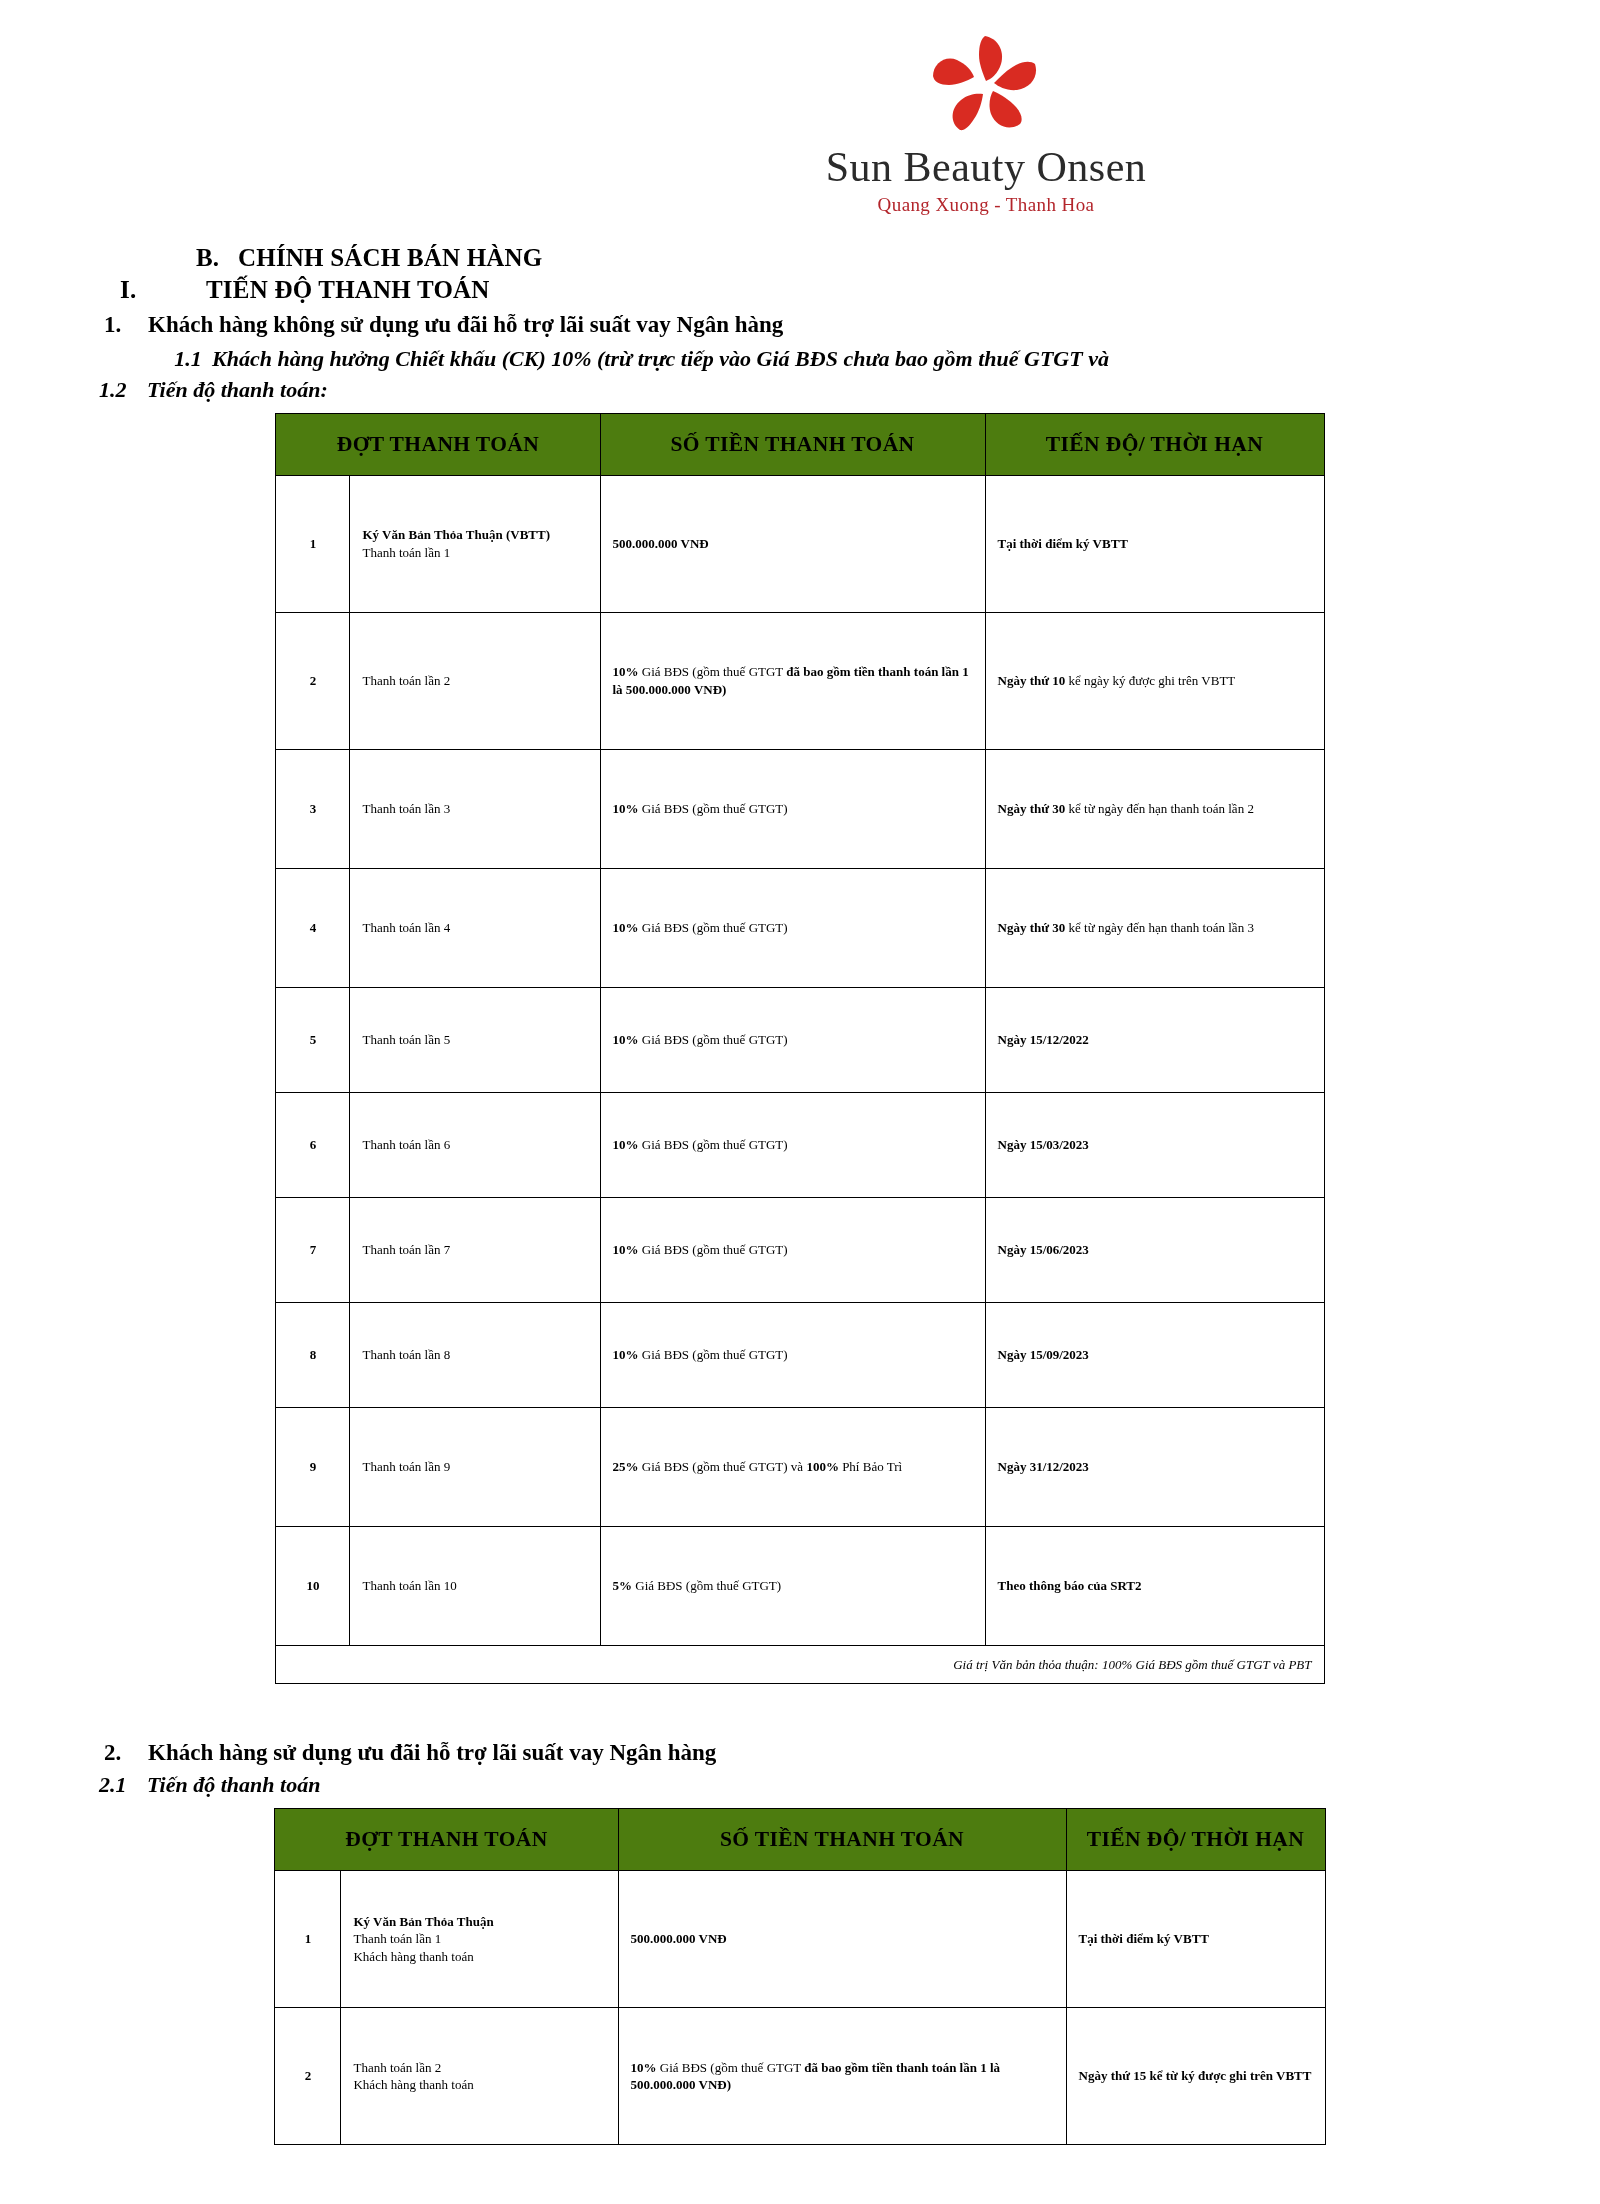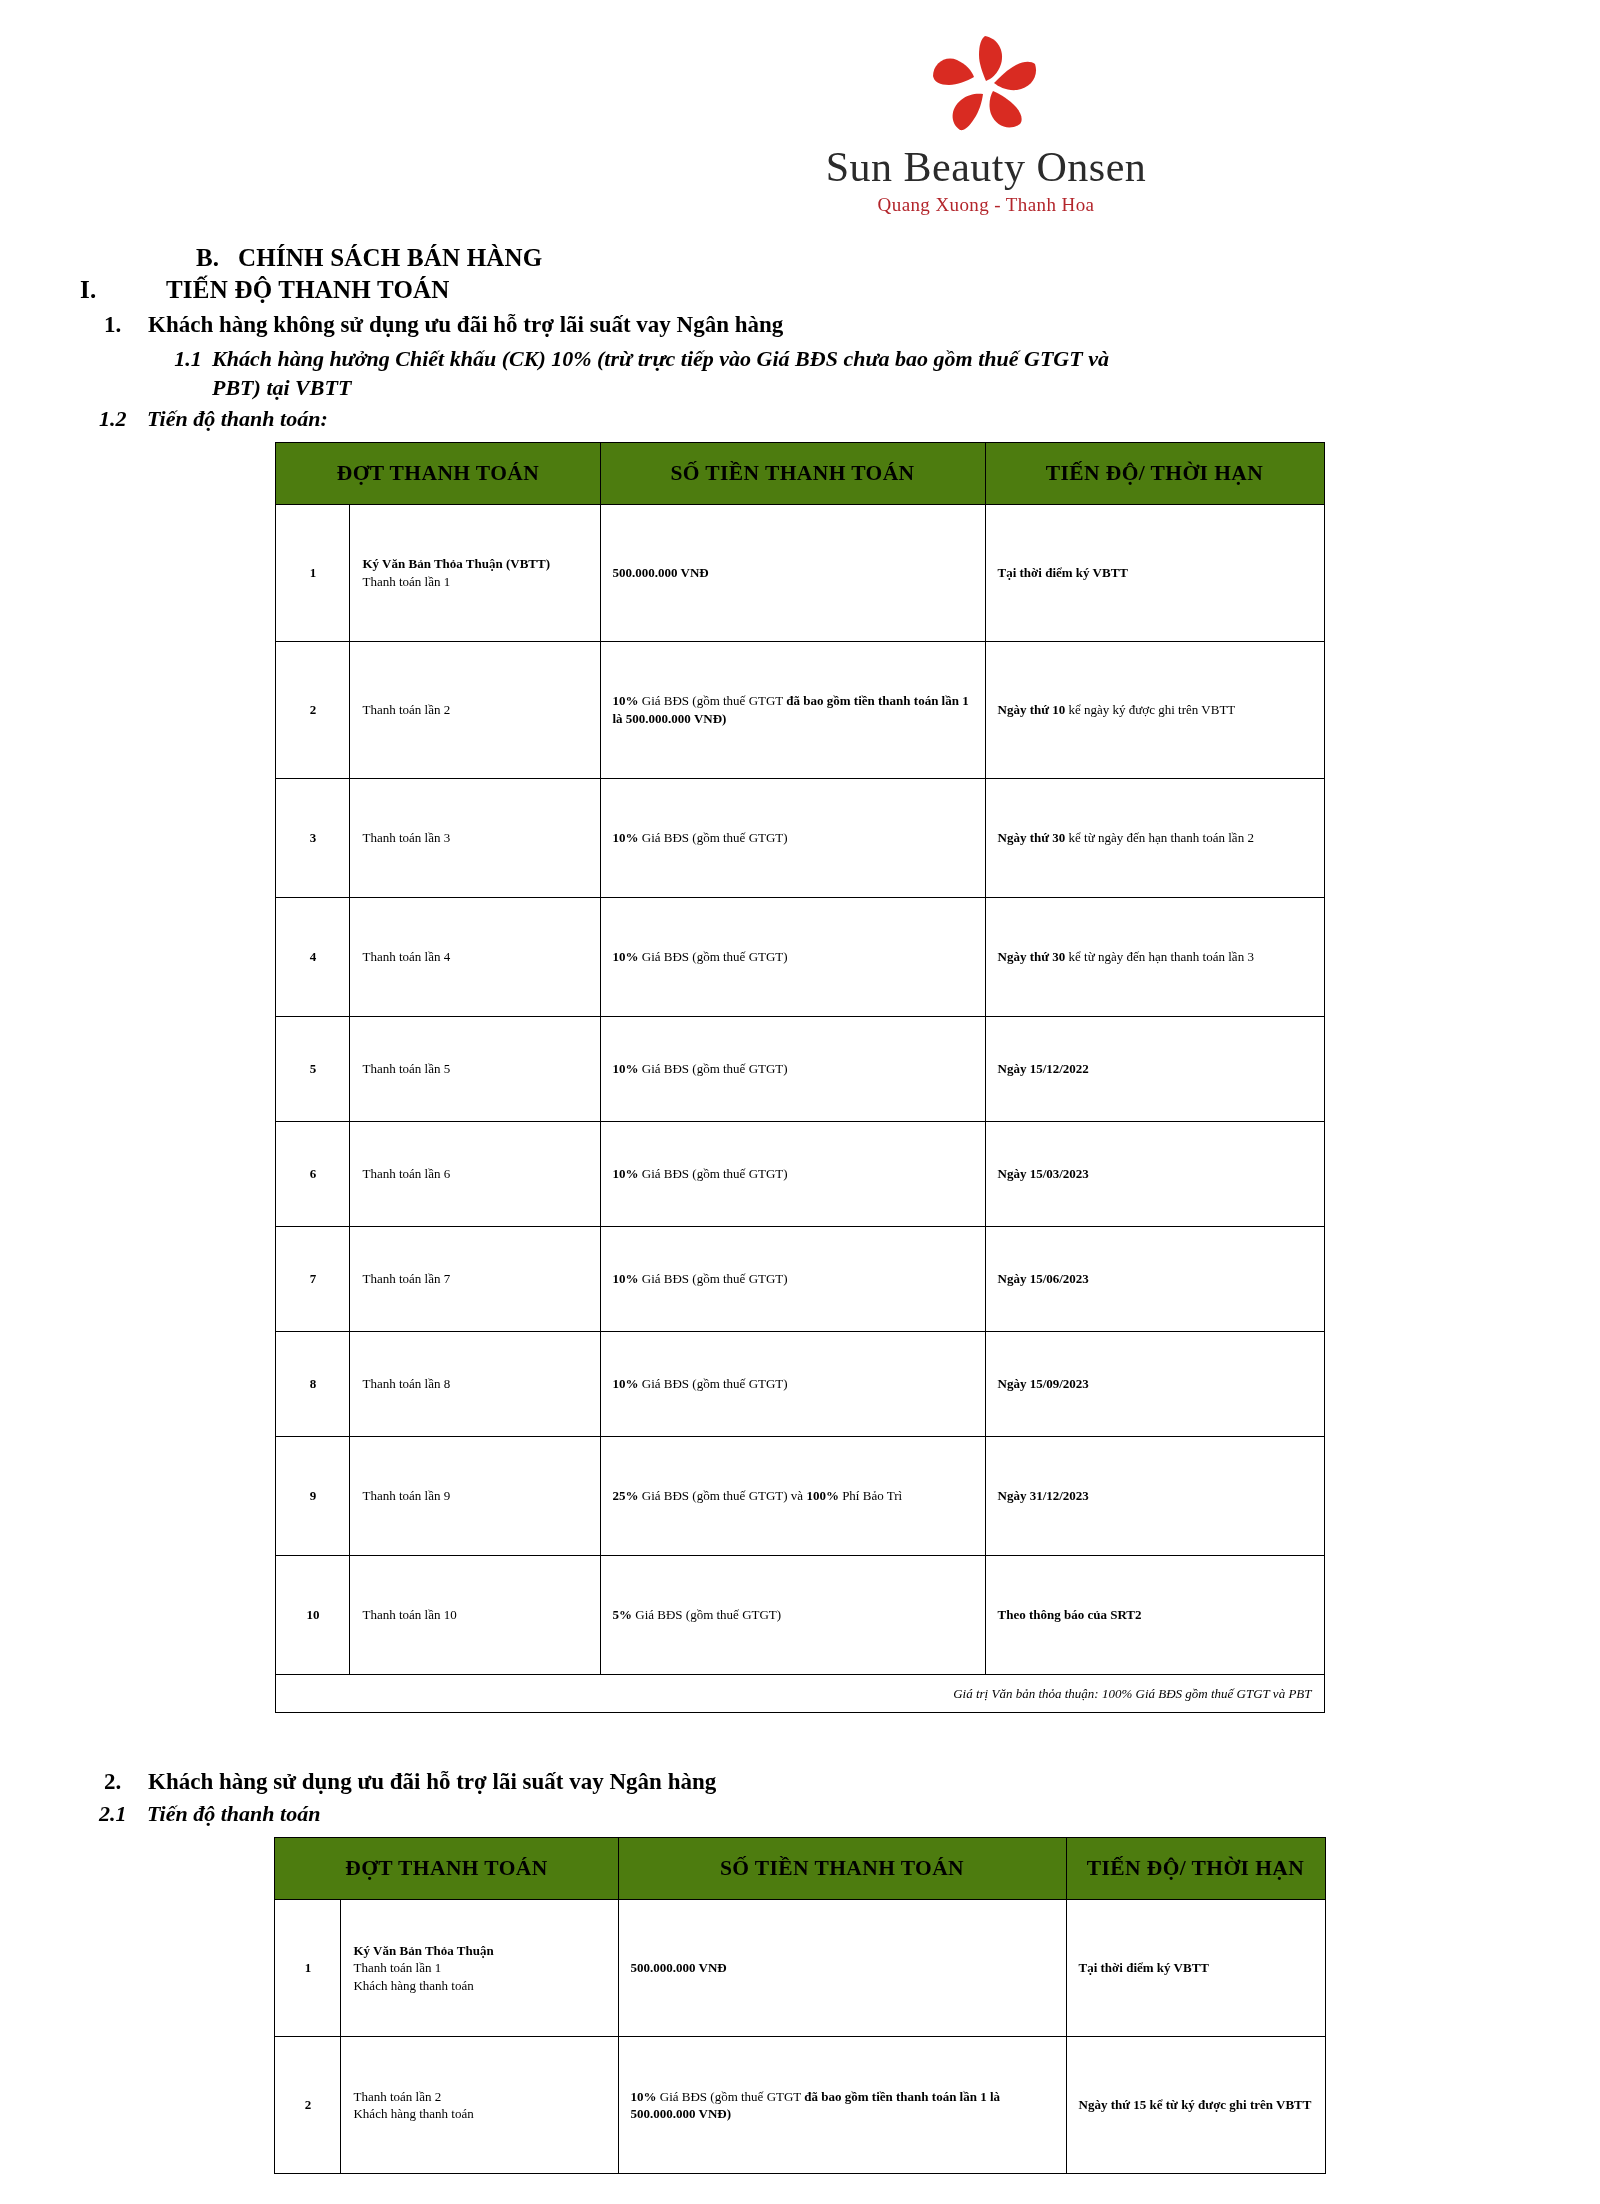--- a/index.html
+++ b/index.html
@@ -61,21 +61,21 @@
     margin: 0 0 4px 0;
     padding-left: 196px;
     letter-spacing: 0.2px;
   }
   .h-b .marker { display: inline-block; width: 42px; }
 
   .h-i {
     font-size: 25px;
     font-weight: bold;
     margin: 0 0 8px 0;
-    padding-left: 80px;
+    padding-left: 120px;
     letter-spacing: 0.2px;
   }
   .h-i .marker { display: inline-block; width: 86px; }
 
   .h-num {
     font-size: 23px;
     font-weight: bold;
     margin: 0 0 6px 0;
     padding-left: 104px;
   }
@@ -196,21 +196,20 @@
     <div class="h-i">
       <span class="marker">I.</span><span>TIẾN ĐỘ THANH TOÁN</span>
     </div>
 
     <div class="h-num">
       <span class="marker">1.</span><span>Khách hàng không sử dụng ưu đãi hỗ trợ lãi suất vay Ngân hàng</span>
     </div>
 
     <div class="h-sub">
       <span class="marker">1.1</span><span>Khách hàng hưởng Chiết khấu (CK) 10% (trừ trực tiếp vào Giá BĐS chưa bao gồm thuế GTGT và</span>
-      <span class="cont">PBT) tại VBTT</span>
     </div>
 
     <div class="h-sub2">
       <span class="marker">1.2</span><span>Tiến độ thanh toán:</span>
     </div>
 
     <div class="table-wrap">
       <table class="sched" id="table1">
         <colgroup>
           <col class="c0">

